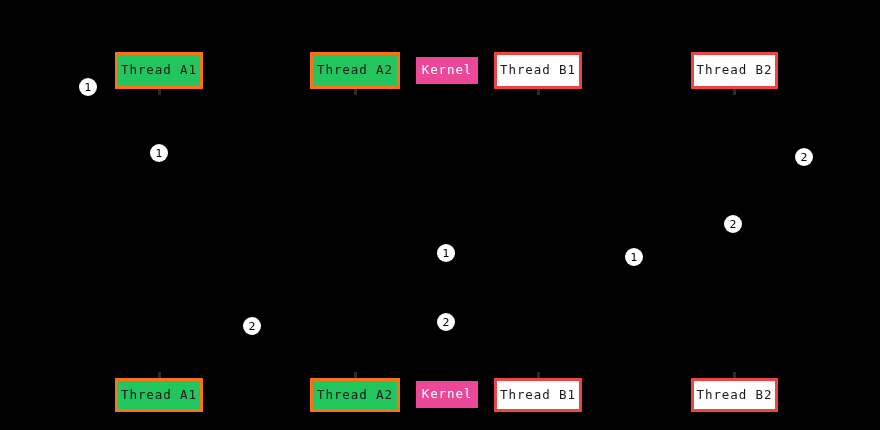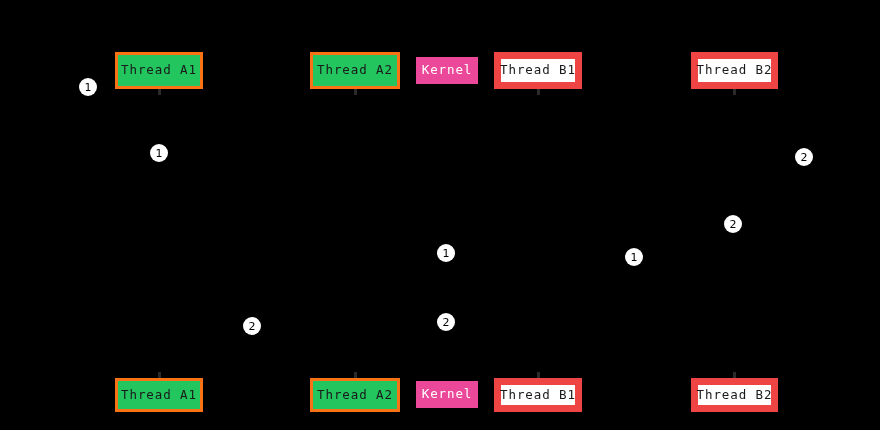--- a/index.html
+++ b/index.html
@@ -28,21 +28,21 @@
     white-space: nowrap;
     line-height: 1;
   }
   .lifeline-box.style-red {
     background: #22c55e;
     border: 3px solid #f97316;
     color: #1a1a1a;
   }
   .lifeline-box.style-blue {
     background: #ffffff;
-    border: 7px solid #ef4444;
+    border: 3px solid #ef4444;
     color: #1a1a1a;
   }
   .lifeline-box.style-solid-blue {
     background: #ec4899;
     border: 0px solid #0000ff;
     color: #ffffff;
   }
   .lifeline-stub {
     position: absolute;
     width: 3px;

